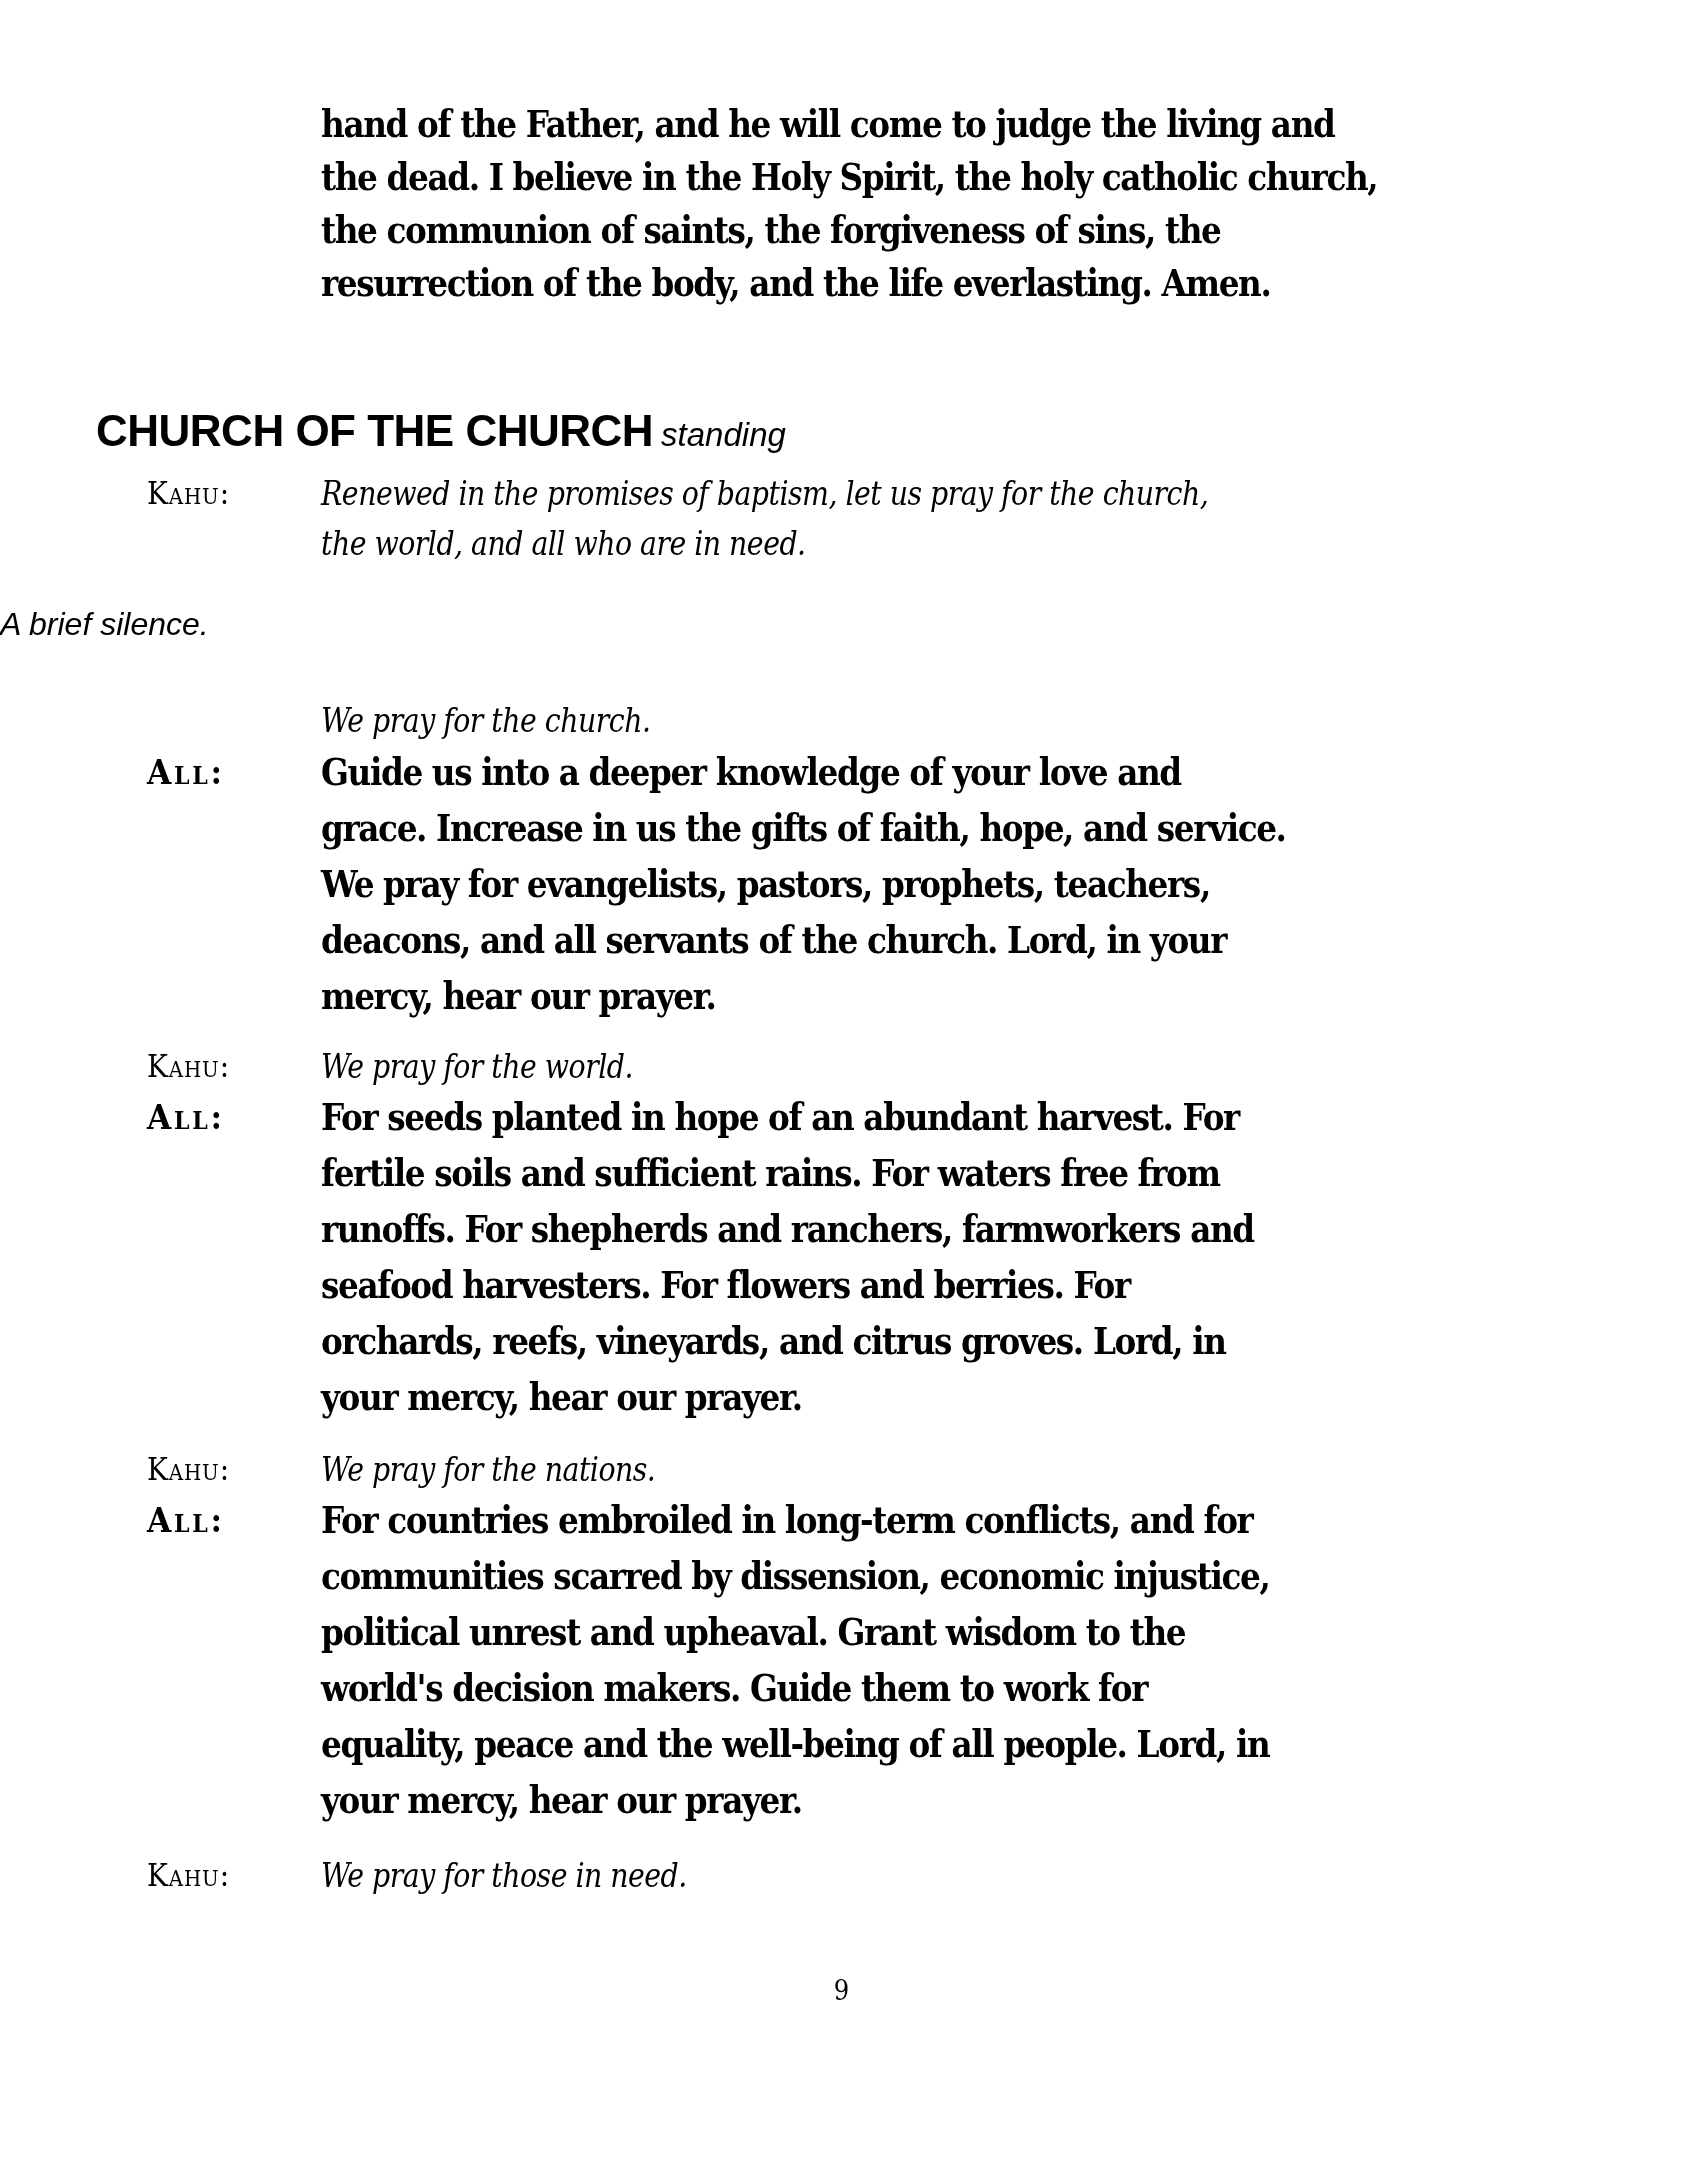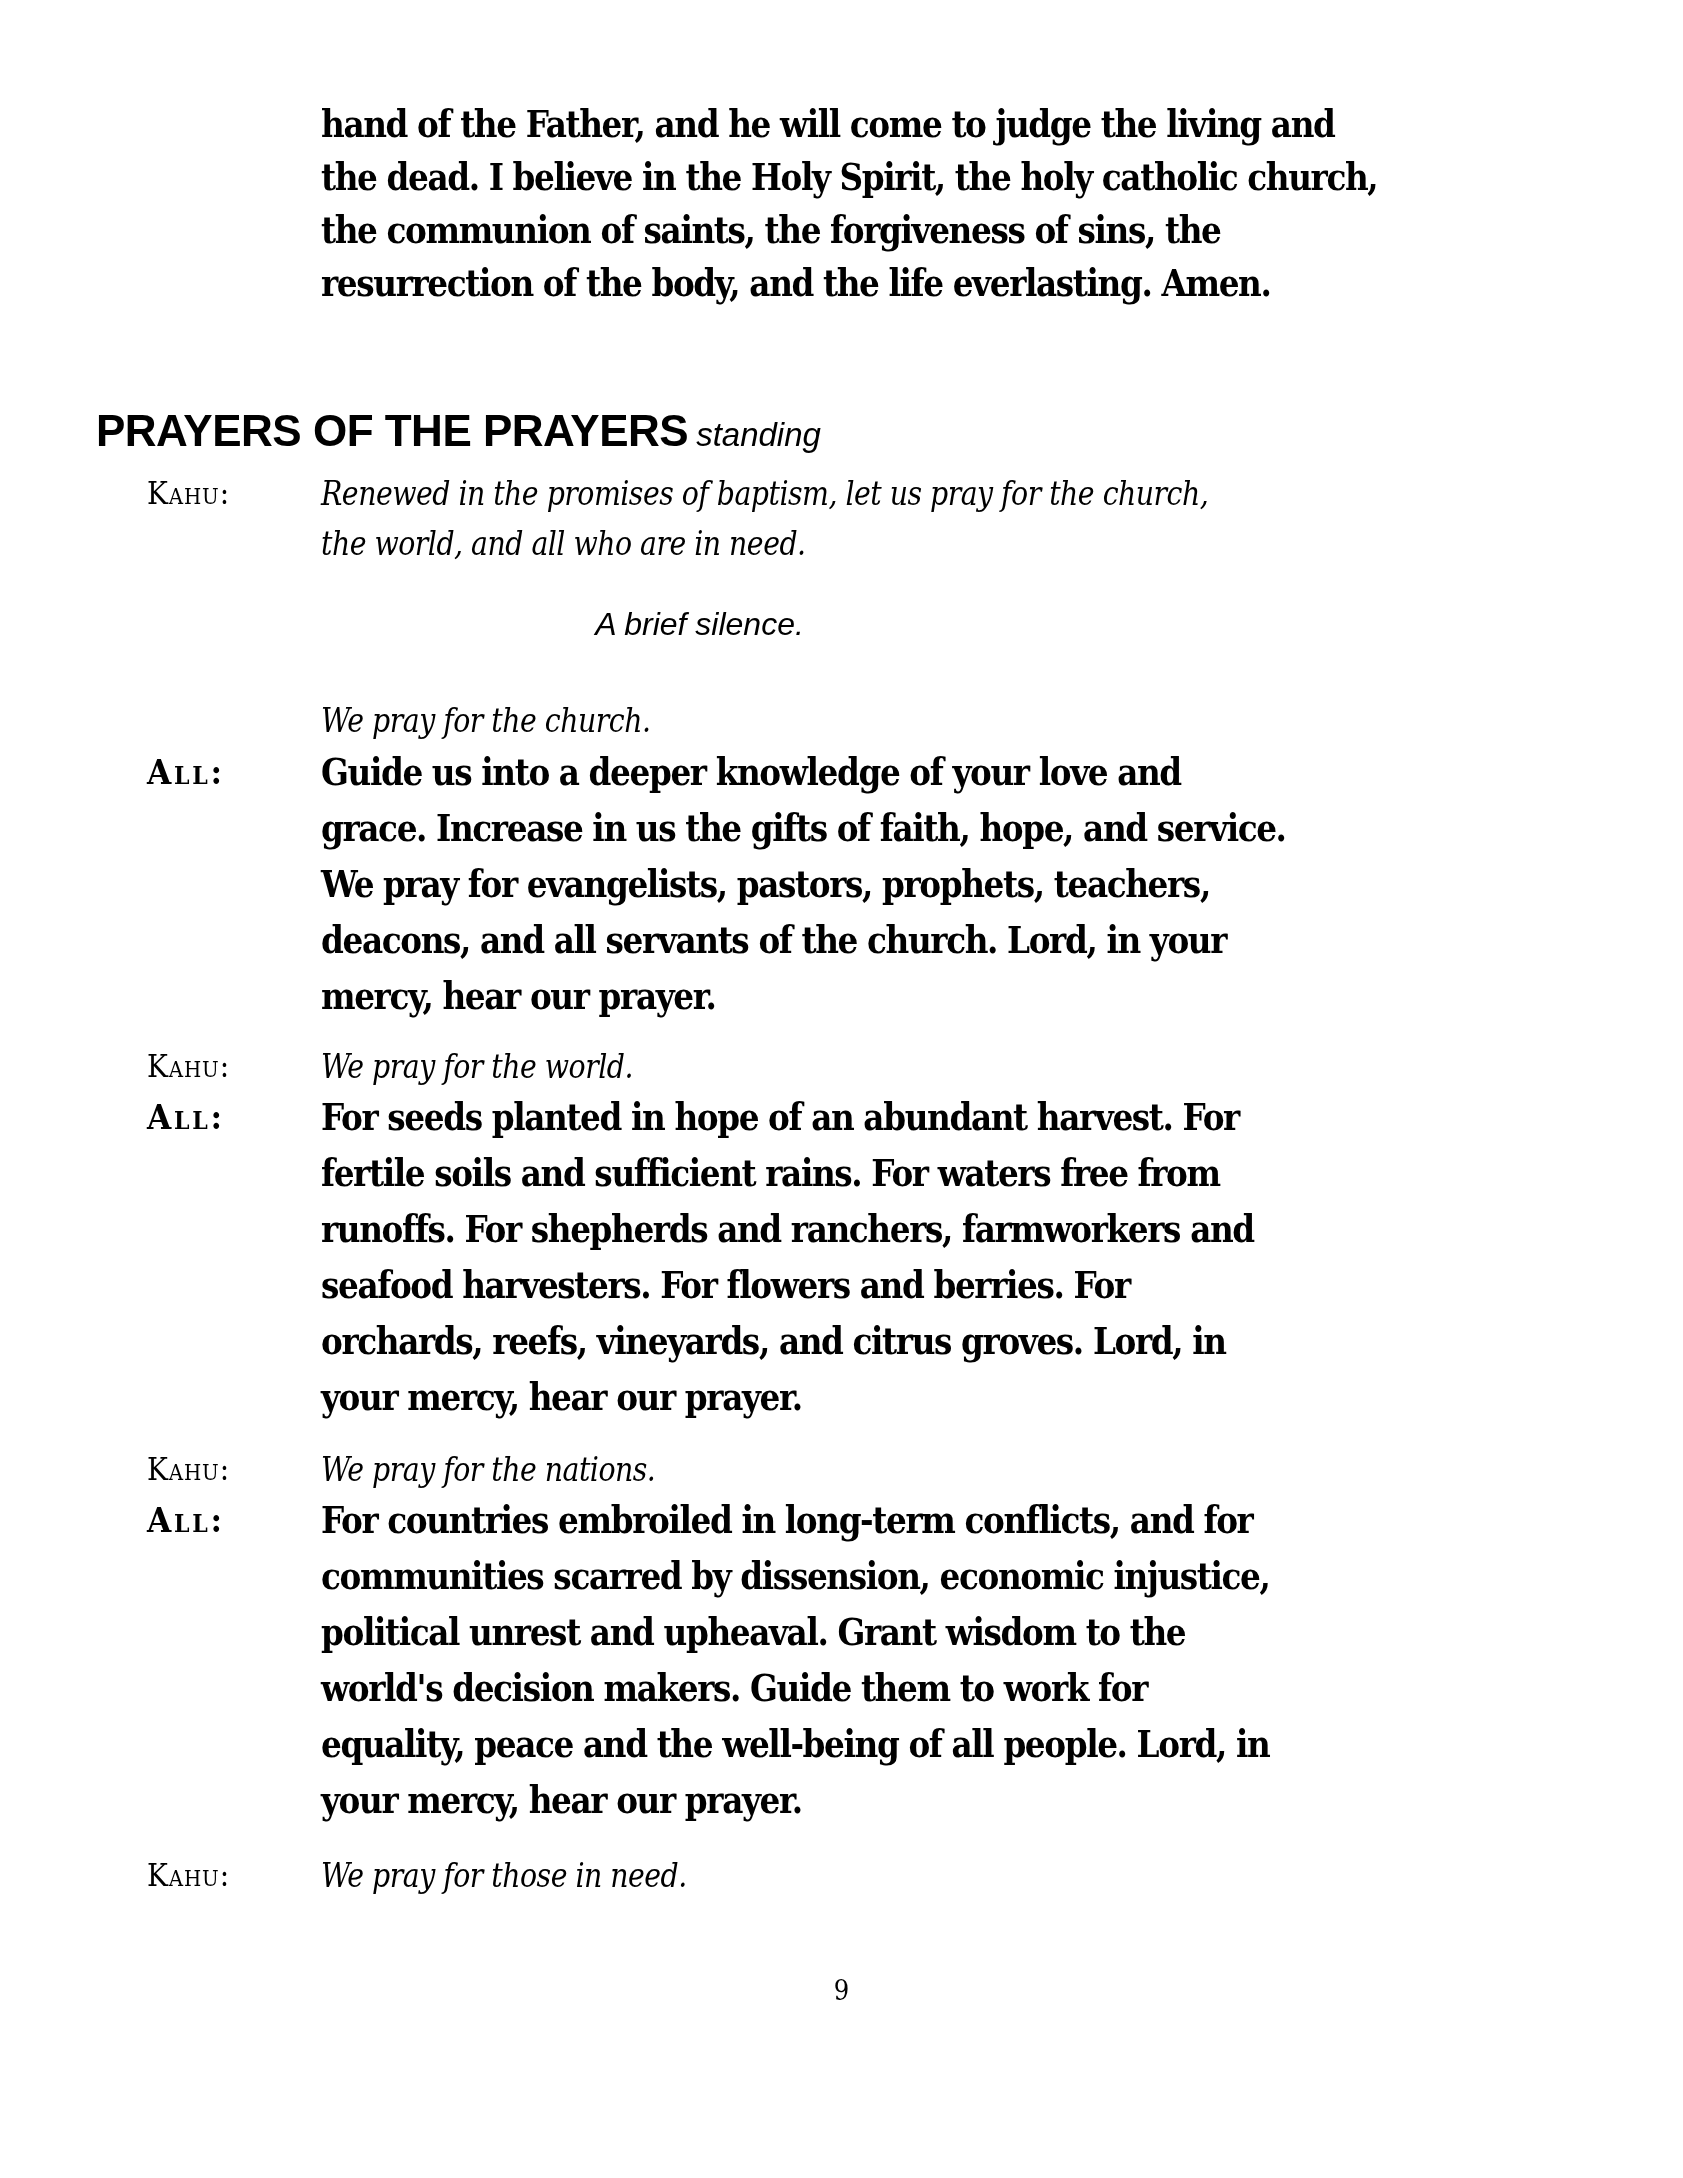--- a/index.html
+++ b/index.html
@@ -109,21 +109,21 @@
       transform: scaleX(0.86);
       transform-origin: left top;
     }
     .text .line { display: block; }
 
     .silence {
       position: absolute;
       left: 0;
       width: 1399px;
       top: 606px;
-      text-align: center;
+      text-align: left;
       font-family: "Liberation Sans", sans-serif;
       font-style: italic;
       font-size: 32px;
       padding-left: 0px;
     }
     .silence span { margin-left: 0px; position: relative; left: 0px; }
 
     .page-number {
       position: absolute;
       left: 0;
@@ -142,21 +142,21 @@
 <div class="page">
 
   <div class="creed">
     <span class="line">hand of the Father, and he will come to judge the living and</span>
     <span class="line">the dead. I believe in the Holy Spirit, the holy catholic church,</span>
     <span class="line">the communion of saints, the forgiveness of sins, the</span>
     <span class="line">resurrection of the body, and the life everlasting. Amen.</span>
   </div>
 
   <div class="heading">
-    <span class="heading-title">PRAYERS OF THE PRAYERS</span><span class="heading-sub">standing</span>
+    <span class="heading-title">CHURCH OF THE CHURCH</span><span class="heading-sub">standing</span>
   </div>
 
   <div class="row" style="top:469px;">
     <span class="label label-kahu" style="top:6px;">Kahu:</span>
     <div class="text text-kahu">
       <span class="line">Renewed in the promises of baptism, let us pray for the church,</span>
       <span class="line">the world, and all who are in need.</span>
     </div>
   </div>
 

